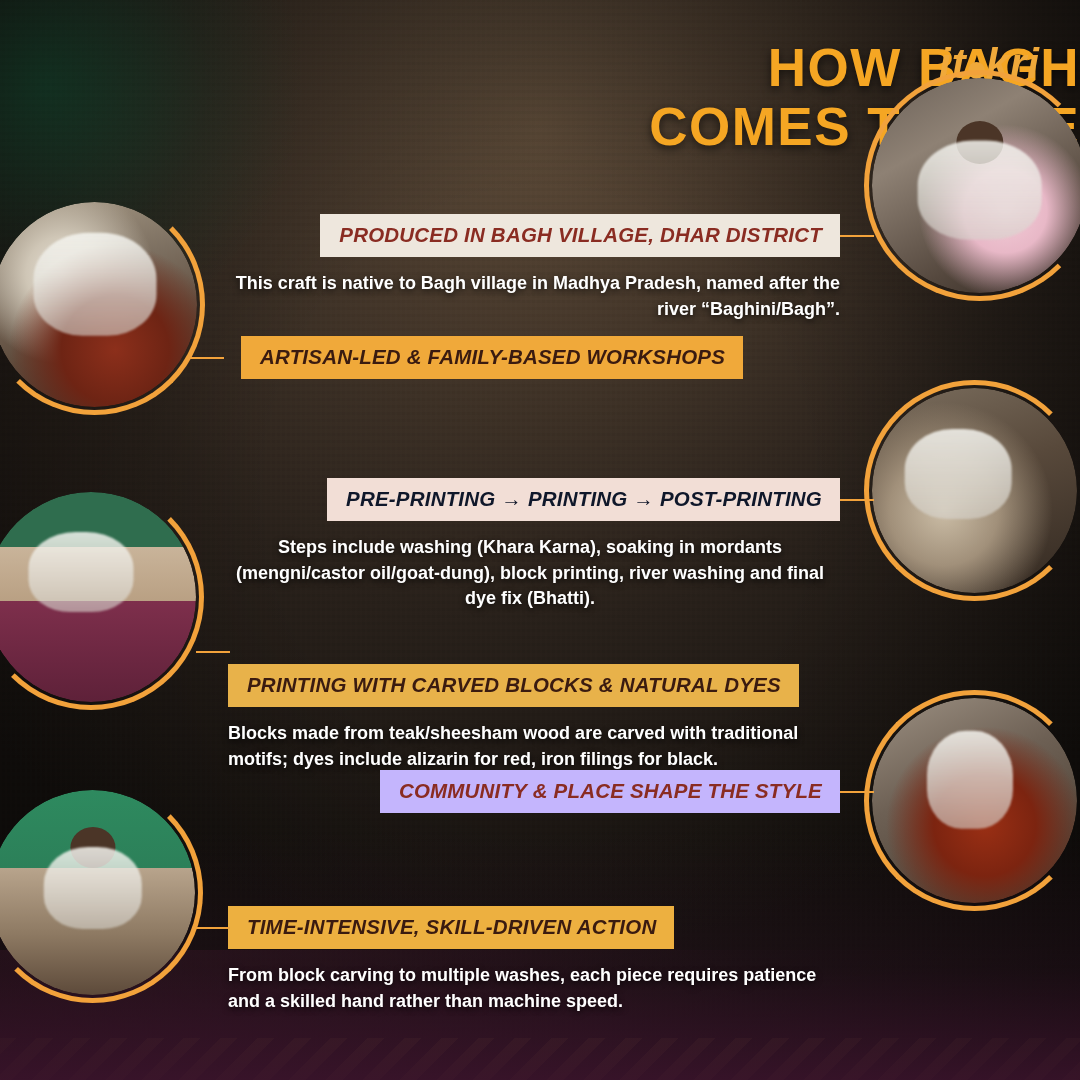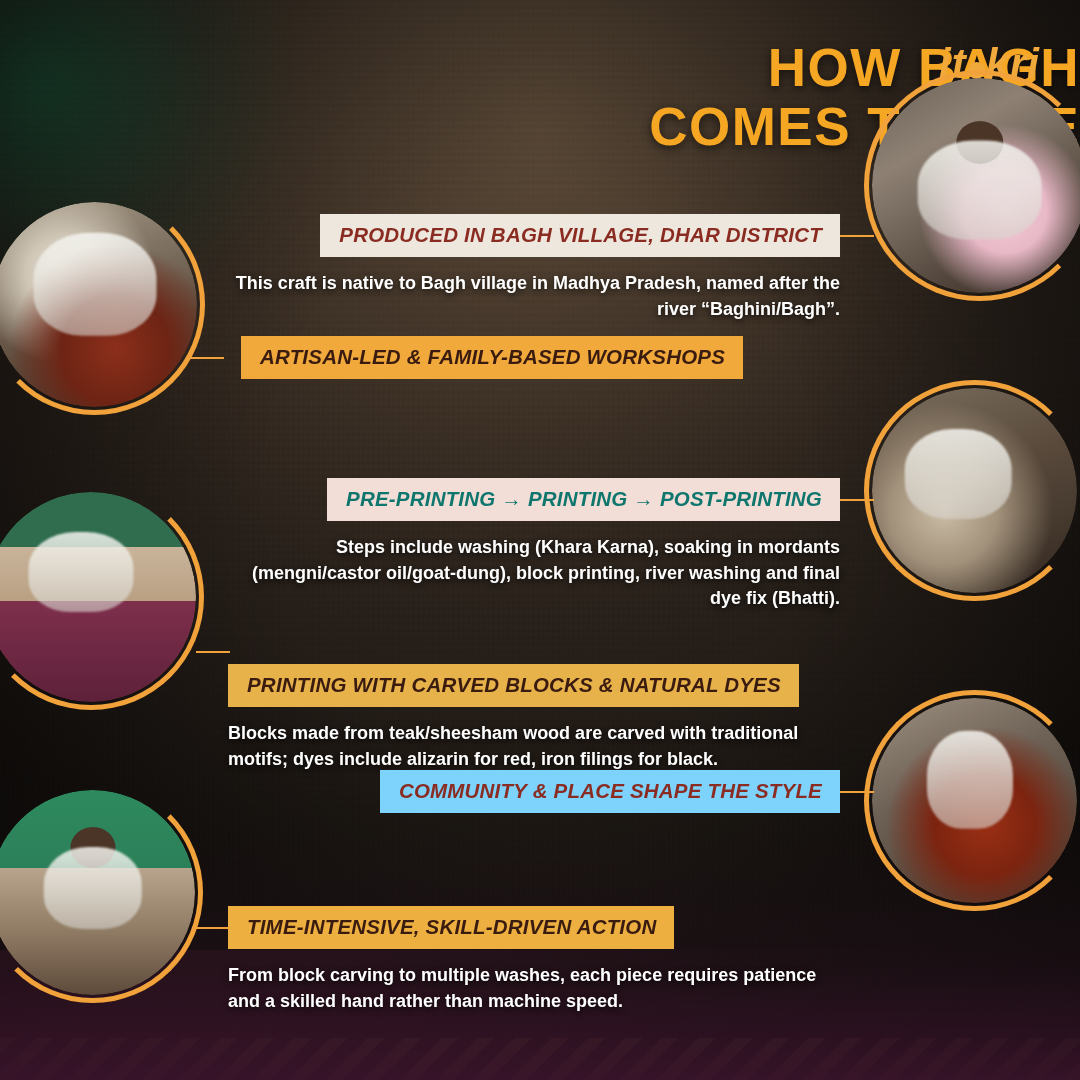--- a/index.html
+++ b/index.html
@@ -151,36 +151,36 @@
     display:inline-block;
     padding:9px 18px 10px 19px;
     font-size:20.5px;
     font-weight:bold;
     font-style:italic;
     letter-spacing:.2px;
     white-space:nowrap;
   }
   .h-cream{ background:#eee7dd; color:#8a2c22; }
   .h-amber{ background:#f0a93a; color:#3a1b10; }
-  .h-pink { background:#f2ded6; color:#0f766e; }
+  .h-pink { background:#f2ded6; color:#0f172a; }
   .h-gold { background:#e8b24a; color:#3a1b10; }
-  .h-rose { background:#7dd3fc; color:#8a2c22; }
+  .h-rose { background:#c4b5fd; color:#8a2c22; }
   .h-orange{ background:#edb040; color:#3a1b10; }
 
   .body-text{
     color:#ffffff;
     font-size:18px;
     font-weight:bold;
     line-height:1.42;
     text-shadow:0 2px 6px rgba(0,0,0,.75);
     margin-top:14px;
   }
   .ta-right{ text-align:right; }
   .ta-left{ text-align:left; }
-  .ta-center{ text-align:right; }
+  .ta-center{ text-align:center; }
 
   .connector{
     position:absolute;
     height:2px;
     background:#f2a23b;
   }
 </style>
 </head>
 <body>
 

